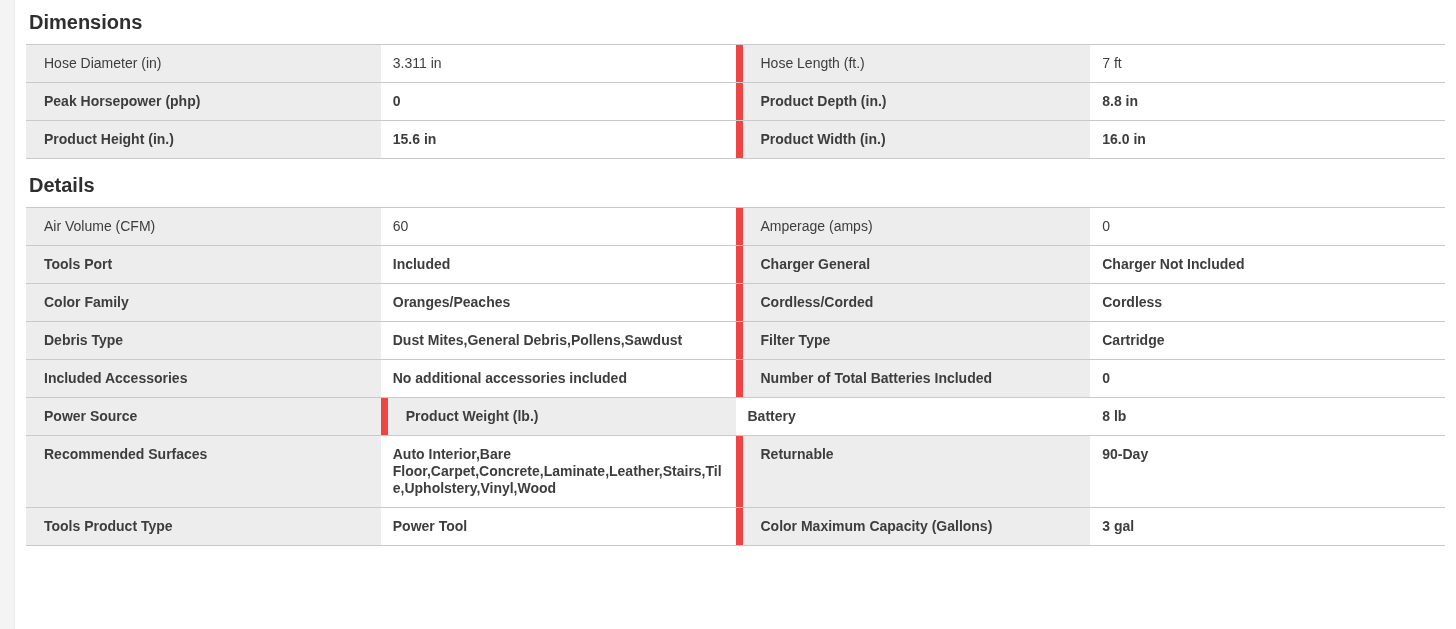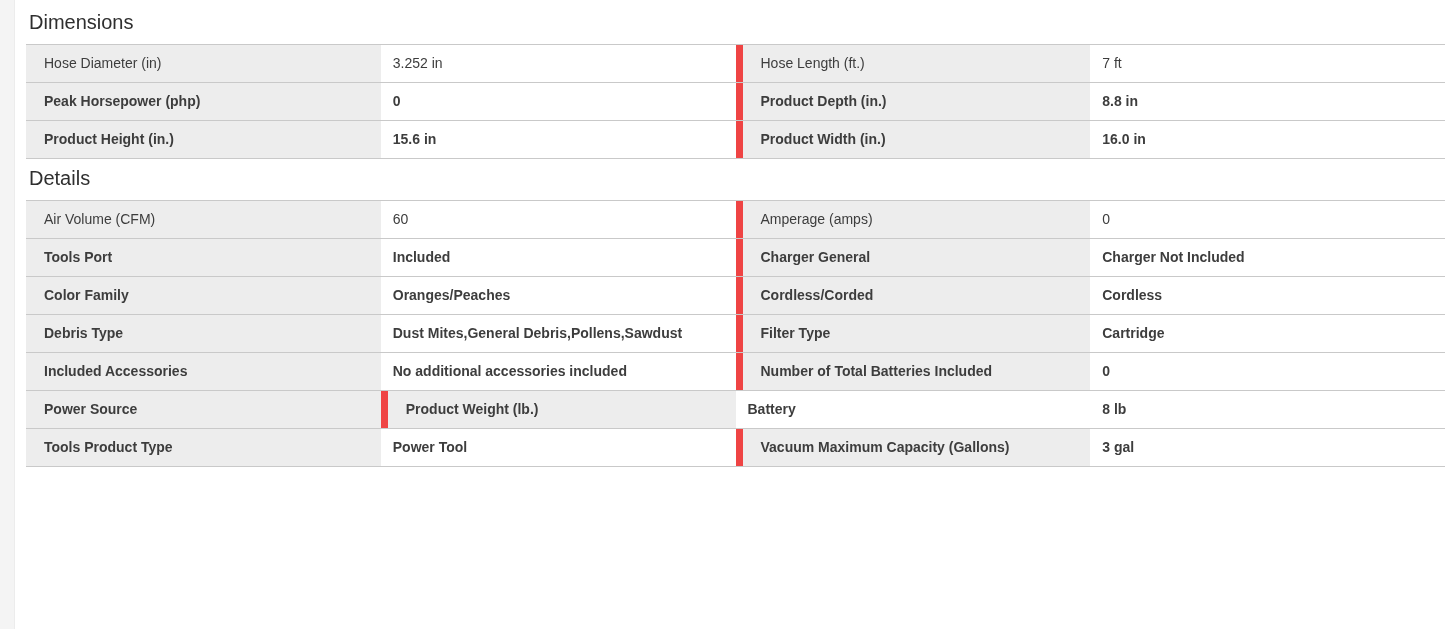--- a/index.html
+++ b/index.html
@@ -7,24 +7,24 @@
     width:1456px; height:629px; overflow:hidden; position:relative;
     background:#ffffff; color:#3d3d3d;
     font-family:"Liberation Sans","DejaVu Sans",sans-serif;
   }
   .left-strip {
     position:absolute; left:0; top:0; width:14px; height:629px;
     background:#f4f4f4; border-right:1px solid #ececec;
   }
   .content { margin:0 11px 0 26px; padding-top:10px; }
   .section-title {
-    font-size:20px; line-height:24px; font-weight:400; color:#2f2f2f;
+    font-size:20px; line-height:24px; font-weight:700; color:#2f2f2f;
     margin:0 0 10px 3px;
   }
-  .section + .section { margin-top:7px; }
+  .section + .section { margin-top:14px; }
   .spec-table { border-top:1px solid #c9c9c9; border-bottom:1px solid #c9c9c9; }
   .spec-row { display:grid; grid-template-columns:1fr 1fr 1fr 1fr; }
   .spec-row + .spec-row { border-top:1px solid #c9c9c9;font-weight:bold; }
   .cell {
     padding:10px 12px; font-size:14px; line-height:17px;
     display:flex; align-items:flex-start; min-height:17px;
     overflow-wrap:break-word; word-break:break-word;
   }
   .cell.label { background:#ededed; color:#3d3d3d;padding-left:18px; }
   .cell.value { background:#ffffff; color:#3d3d3d; }
@@ -35,21 +35,21 @@
 
 <div class="left-strip"></div>
 
 <div class="content">
 
   <div class="section">
     <h2 class="section-title">Dimensions</h2>
     <div class="spec-table">
       <div class="spec-row">
         <div class="cell label">Hose Diameter (in)</div>
-        <div class="cell value">3.252 in</div>
+        <div class="cell value">3.311 in</div>
         <div class="cell label divider">Hose Length (ft.)</div>
         <div class="cell value">7 ft</div>
       </div>
       <div class="spec-row">
         <div class="cell label">Peak Horsepower (php)</div>
         <div class="cell value">0</div>
         <div class="cell label divider">Product Depth (in.)</div>
         <div class="cell value">8.8 in</div>
       </div>
       <div class="spec-row">
@@ -94,21 +94,27 @@
         <div class="cell label divider">Number of Total Batteries Included</div>
         <div class="cell value">0</div>
       </div>
       <div class="spec-row">
         <div class="cell label">Power Source</div>
         <div class="cell label divider">Product Weight (lb.)</div>
         <div class="cell value">Battery</div>
         <div class="cell value">8 lb</div>
       </div>
       <div class="spec-row">
+        <div class="cell label">Recommended Surfaces</div>
+        <div class="cell value">Auto Interior,Bare Floor,Carpet,Concrete,Laminate,Leather,Stairs,Tile,Upholstery,Vinyl,Wood</div>
+        <div class="cell label divider">Returnable</div>
+        <div class="cell value">90-Day</div>
+      </div>
+      <div class="spec-row">
         <div class="cell label">Tools Product Type</div>
         <div class="cell value">Power Tool</div>
-        <div class="cell label divider">Vacuum Maximum Capacity (Gallons)</div>
+        <div class="cell label divider">Color Maximum Capacity (Gallons)</div>
         <div class="cell value">3 gal</div>
       </div>
     </div>
   </div>
 
 </div>
 
 </body></html>

